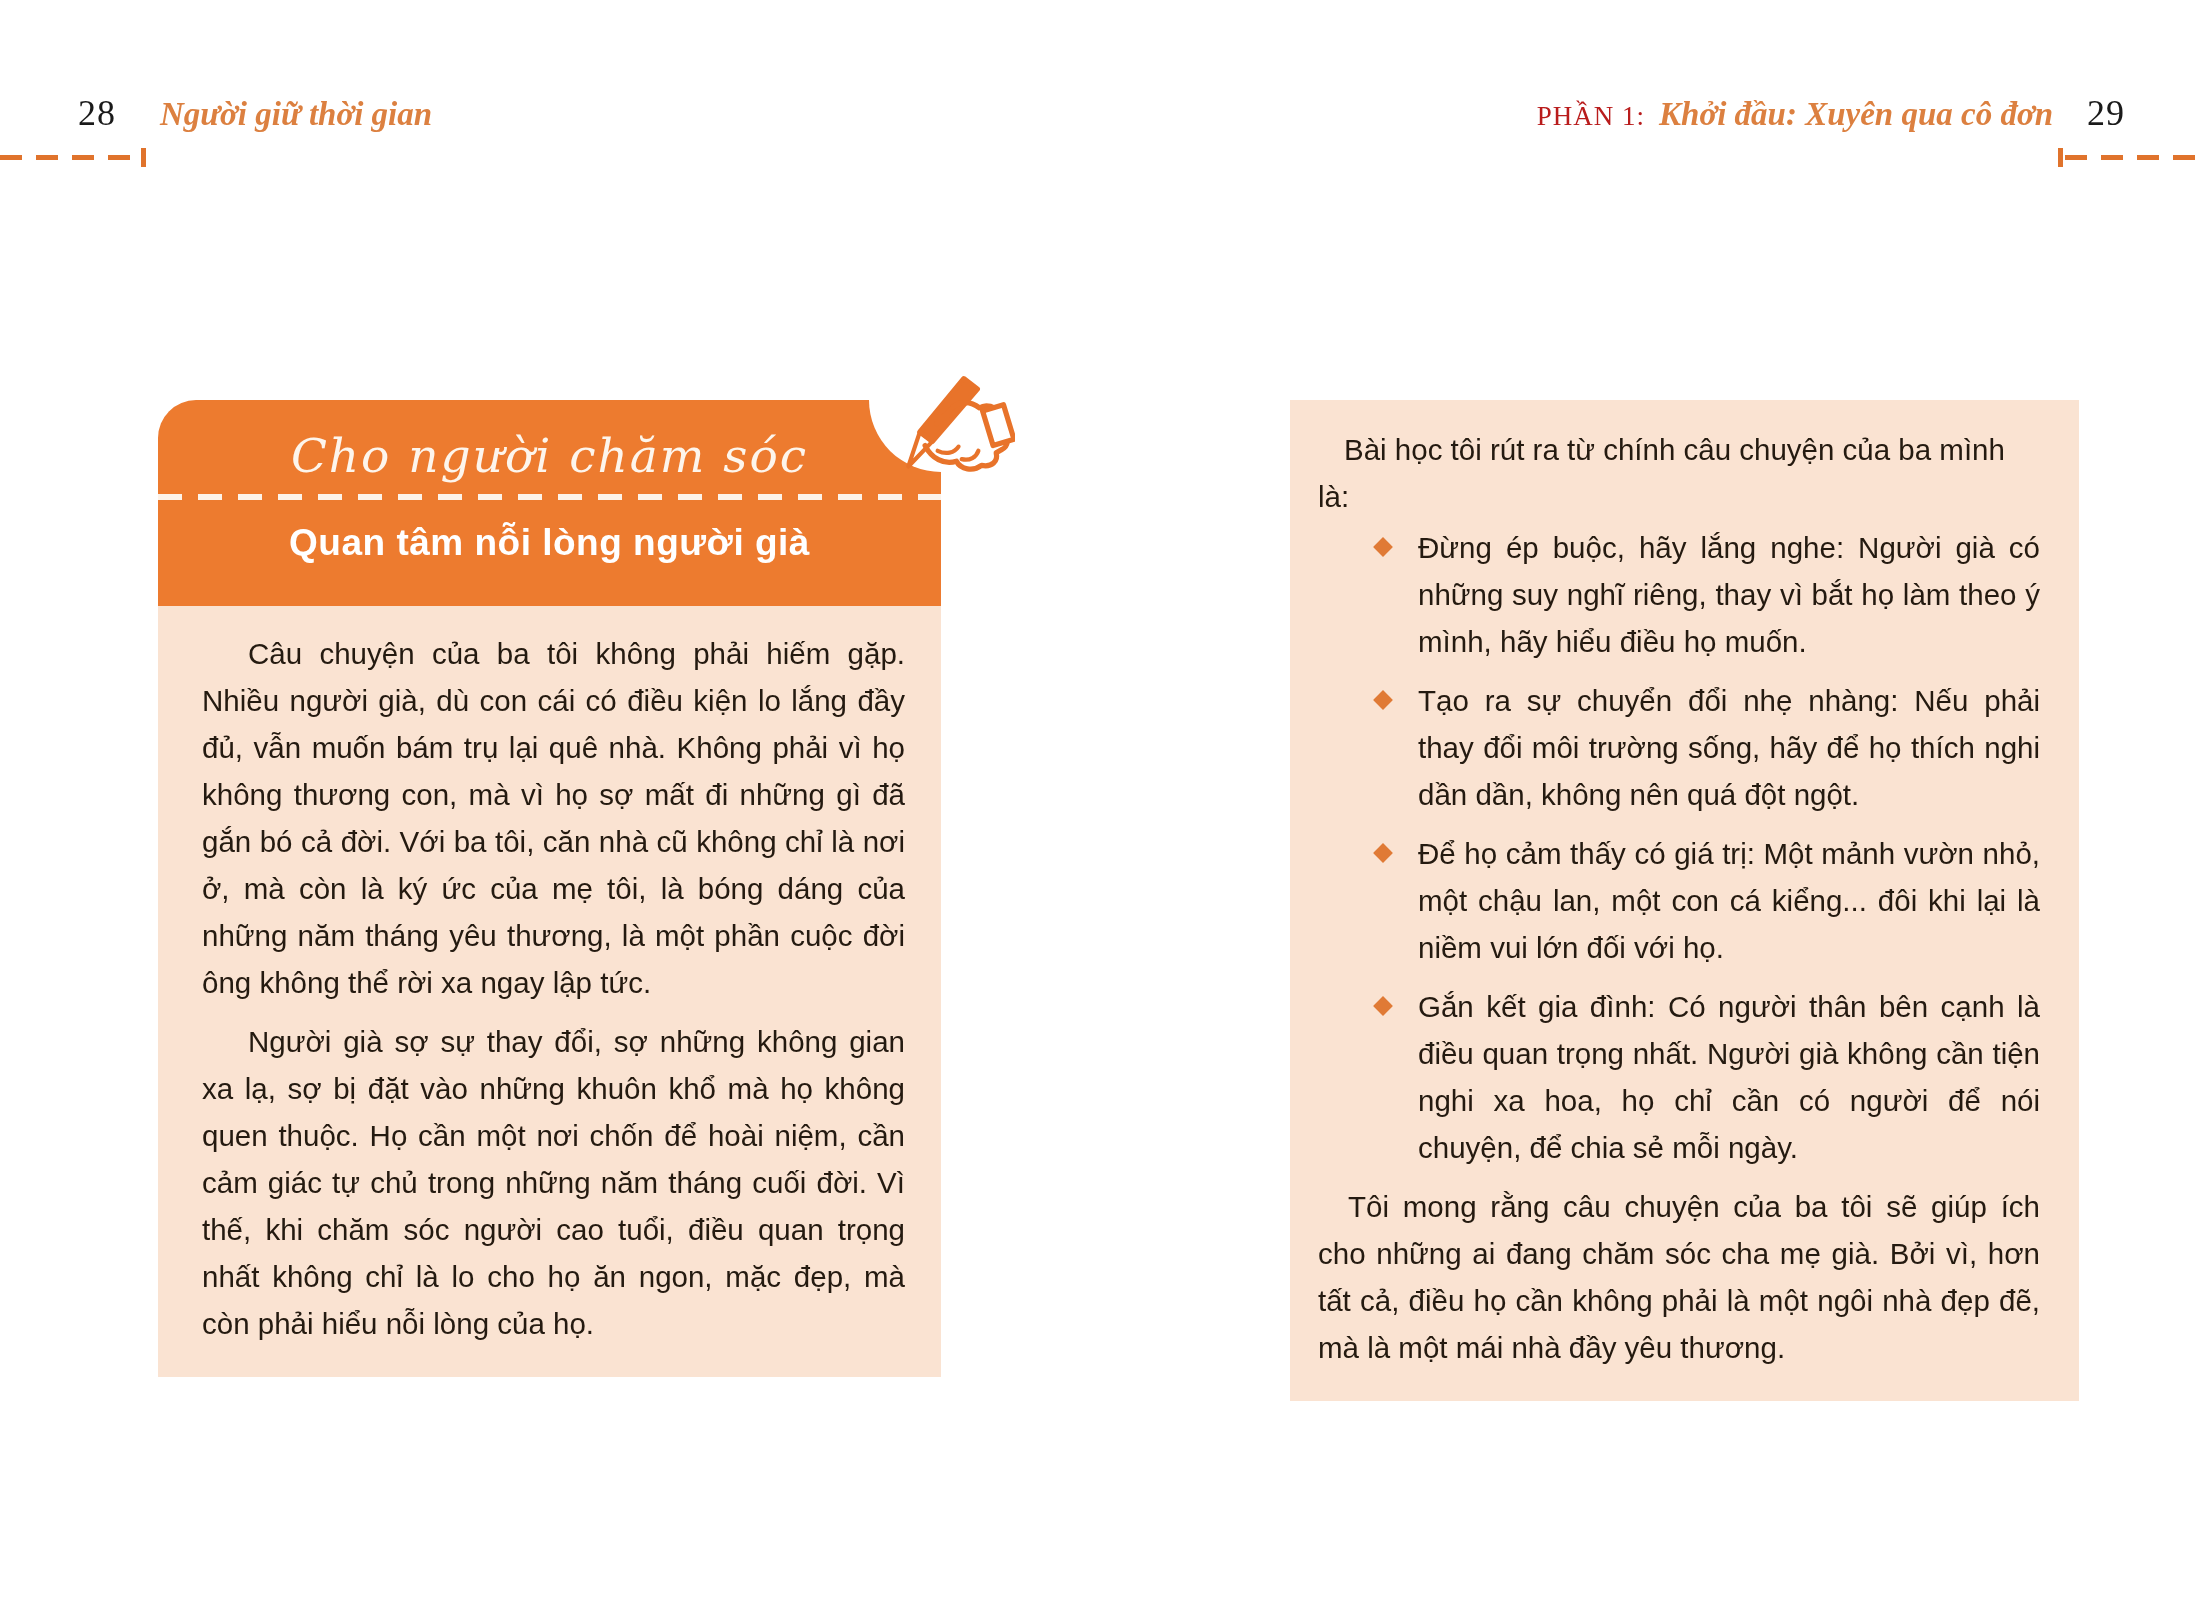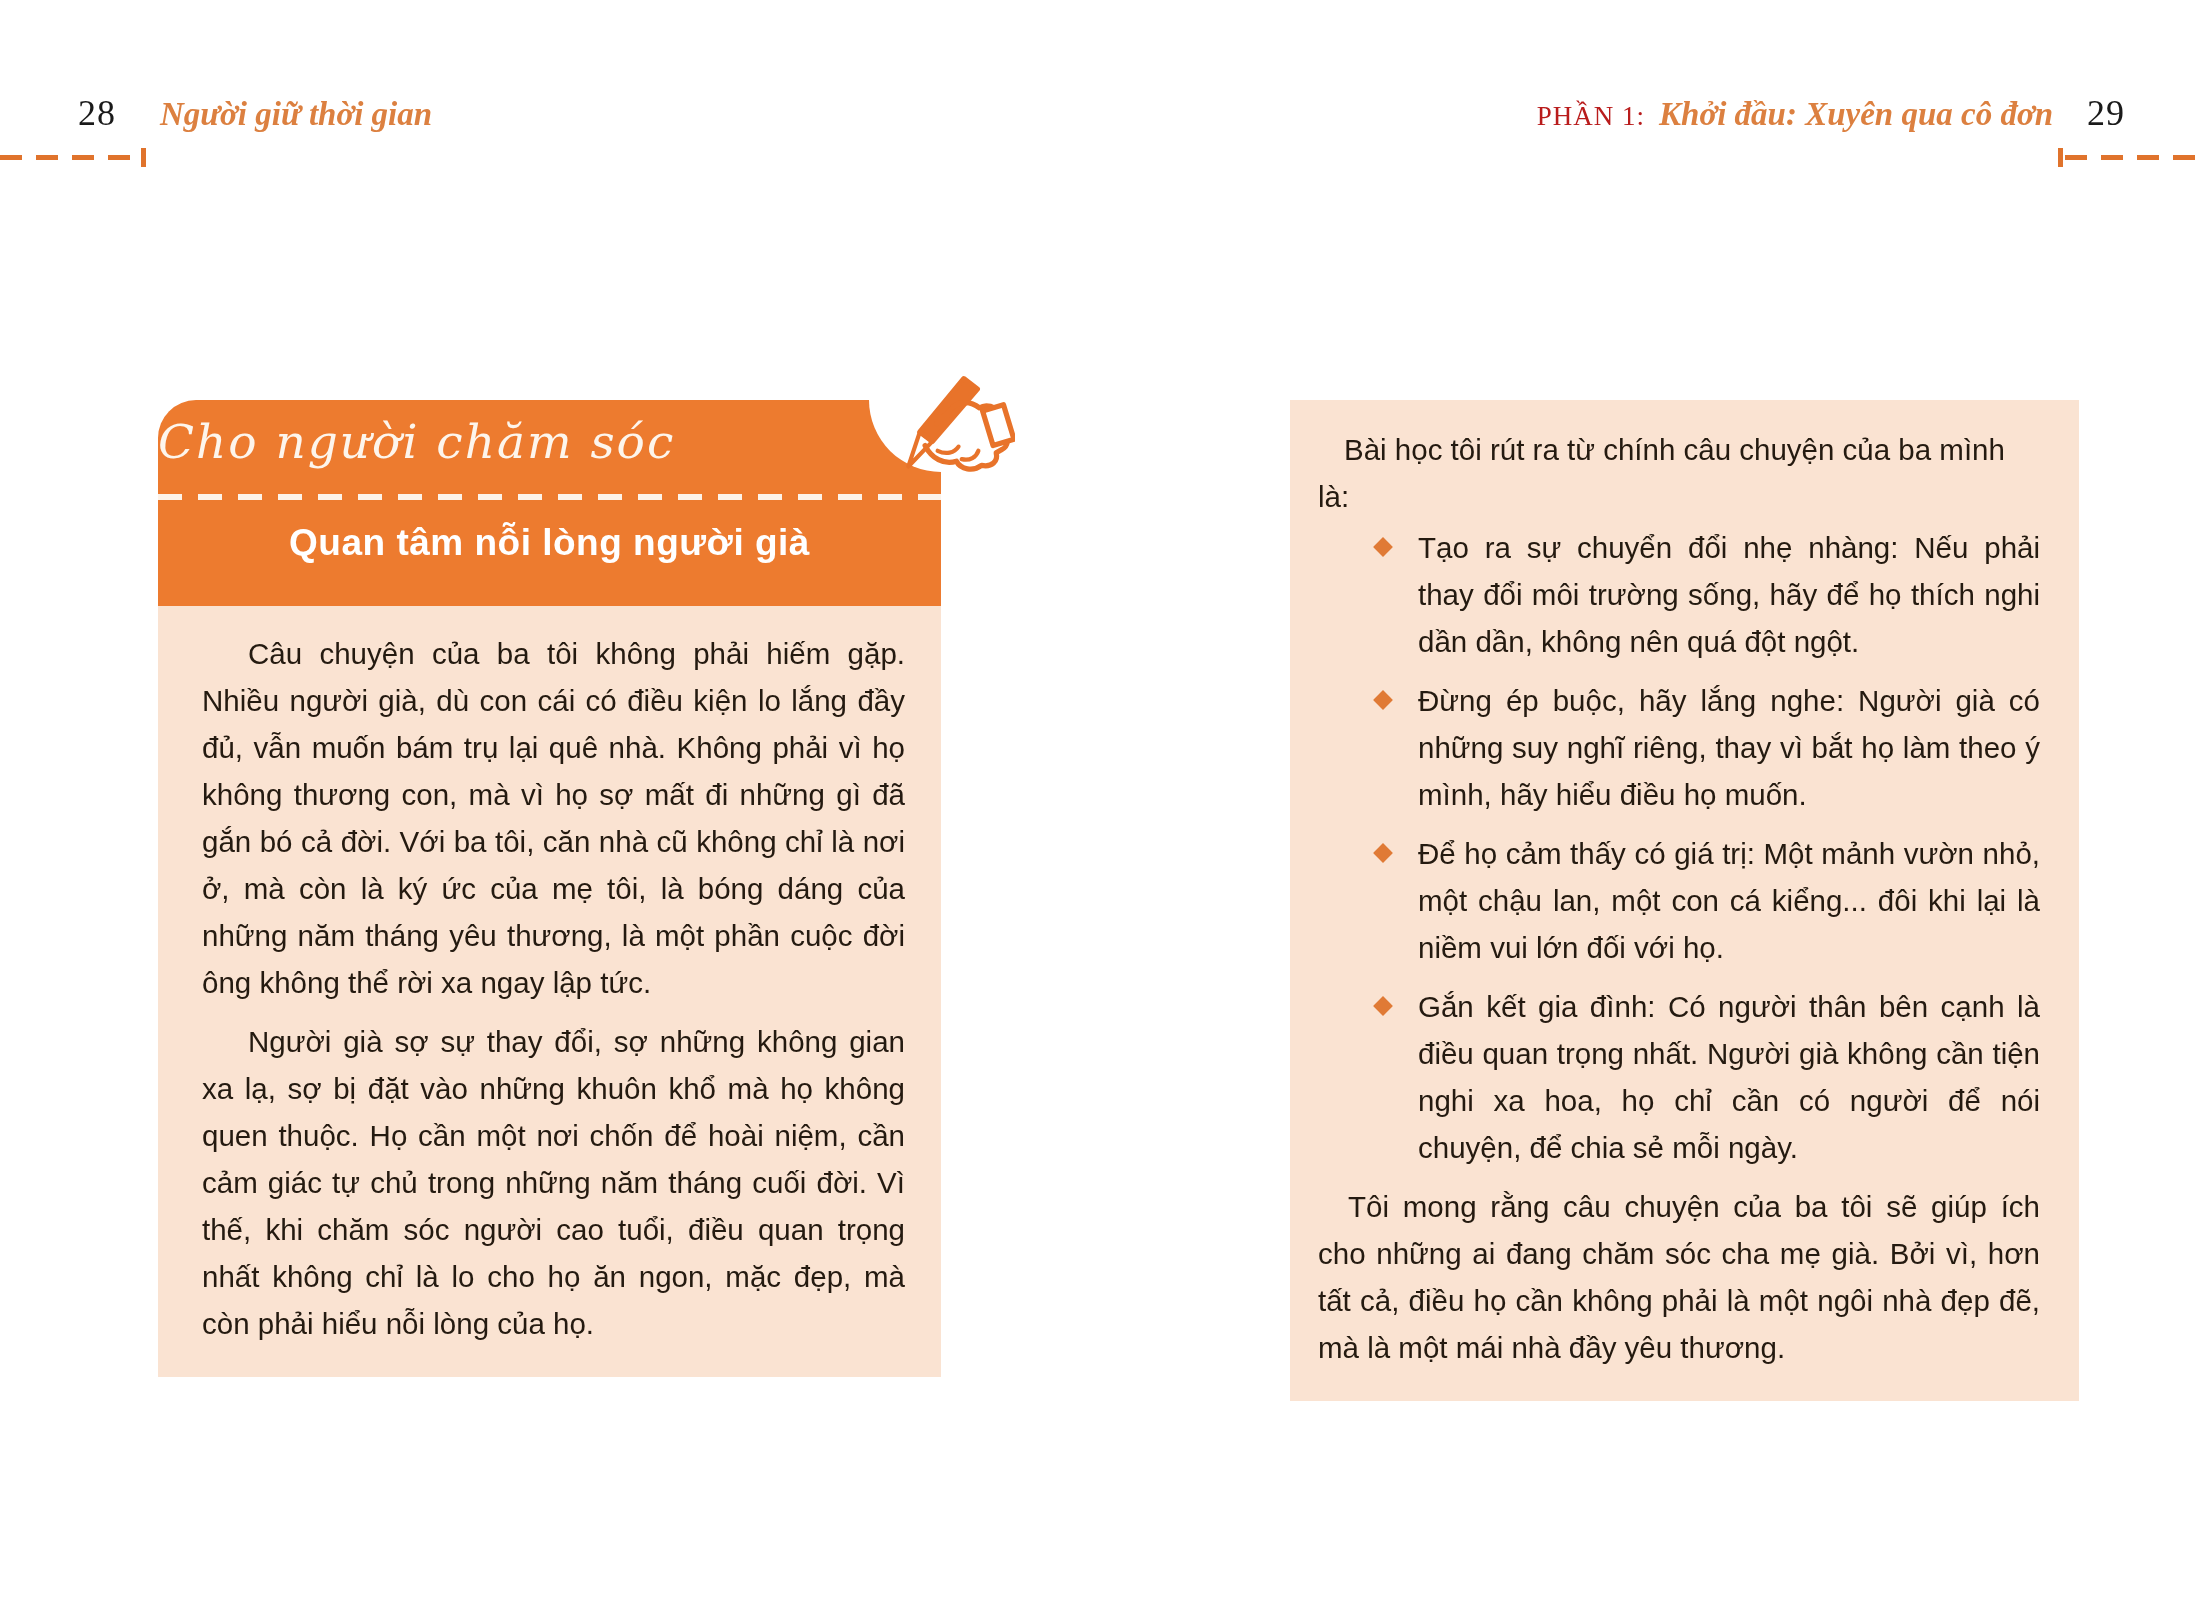--- a/index.html
+++ b/index.html
@@ -44,21 +44,21 @@
   .card-left{position:absolute;left:158px;top:400px;width:783px;}
   .card-head{
     position:relative;height:206px;background:#ed7b2f;
     border-radius:38px 0 0 0;
   }
   .corner-cut{
     position:absolute;top:-72px;right:-72px;width:144px;height:144px;
     border-radius:50%;background:#ffffff;
   }
   .kicker{
-    position:absolute;top:14px;left:0;width:100%;
+    position:absolute;top:28px;left:0;width:100%;text-align:center;
     font-family:"DejaVu Serif", serif;font-style:italic;
     font-size:47px;color:#fdf5ec;letter-spacing:2px;
   }
   .head-divider{
     position:absolute;top:94px;left:0;width:100%;height:6px;
     background-image:repeating-linear-gradient(90deg,#fdf3e9 0 24px,transparent 24px 40px);
   }
   .card-title{
     position:absolute;top:122px;left:0;width:100%;text-align:center;
     font-size:37px;font-weight:bold;color:#ffffff;letter-spacing:0.5px;
@@ -139,25 +139,25 @@
     <p>Câu chuyện của ba tôi không phải hiếm gặp. Nhiều người già, dù con cái có điều kiện lo lắng đầy đủ, vẫn muốn bám trụ lại quê nhà. Không phải vì họ không thương con, mà vì họ sợ mất đi những gì đã gắn bó cả đời. Với ba tôi, căn nhà cũ không chỉ là nơi ở, mà còn là ký ức của mẹ tôi, là bóng dáng của những năm tháng yêu thương, là một phần cuộc đời ông không thể rời xa ngay lập tức.</p>
     <p>Người già sợ sự thay đổi, sợ những không gian xa lạ, sợ bị đặt vào những khuôn khổ mà họ không quen thuộc. Họ cần một nơi chốn để hoài niệm, cần cảm giác tự chủ trong những năm tháng cuối đời. Vì thế, khi chăm sóc người cao tuổi, điều quan trọng nhất không chỉ là lo cho họ ăn ngon, mặc đẹp, mà còn phải hiểu nỗi lòng của họ.</p>
   </div>
 </div>
 
 <div class="panel-right">
   <p class="intro">Bài học tôi rút ra từ chính câu chuyện của ba mình là:</p>
   <ul class="bullet-list">
     <li>
       <span class="diamond"></span>
-      <span>Tạo ra sự chuyển đổi nhẹ nhàng: Nếu phải thay đổi môi trường sống, hãy để họ thích nghi dần dần, không nên quá đột ngột.</span>
+      <span>Đừng ép buộc, hãy lắng nghe: Người già có những suy nghĩ riêng, thay vì bắt họ làm theo ý mình, hãy hiểu điều họ muốn.</span>
     </li>
     <li>
       <span class="diamond"></span>
-      <span>Đừng ép buộc, hãy lắng nghe: Người già có những suy nghĩ riêng, thay vì bắt họ làm theo ý mình, hãy hiểu điều họ muốn.</span>
+      <span>Tạo ra sự chuyển đổi nhẹ nhàng: Nếu phải thay đổi môi trường sống, hãy để họ thích nghi dần dần, không nên quá đột ngột.</span>
     </li>
     <li>
       <span class="diamond"></span>
       <span>Để họ cảm thấy có giá trị: Một mảnh vườn nhỏ, một chậu lan, một con cá kiểng... đôi khi lại là niềm vui lớn đối với họ.</span>
     </li>
     <li>
       <span class="diamond"></span>
       <span>Gắn kết gia đình: Có người thân bên cạnh là điều quan trọng nhất. Người già không cần tiện nghi xa hoa, họ chỉ cần có người để nói chuyện, để chia sẻ mỗi ngày.</span>
     </li>
   </ul>

